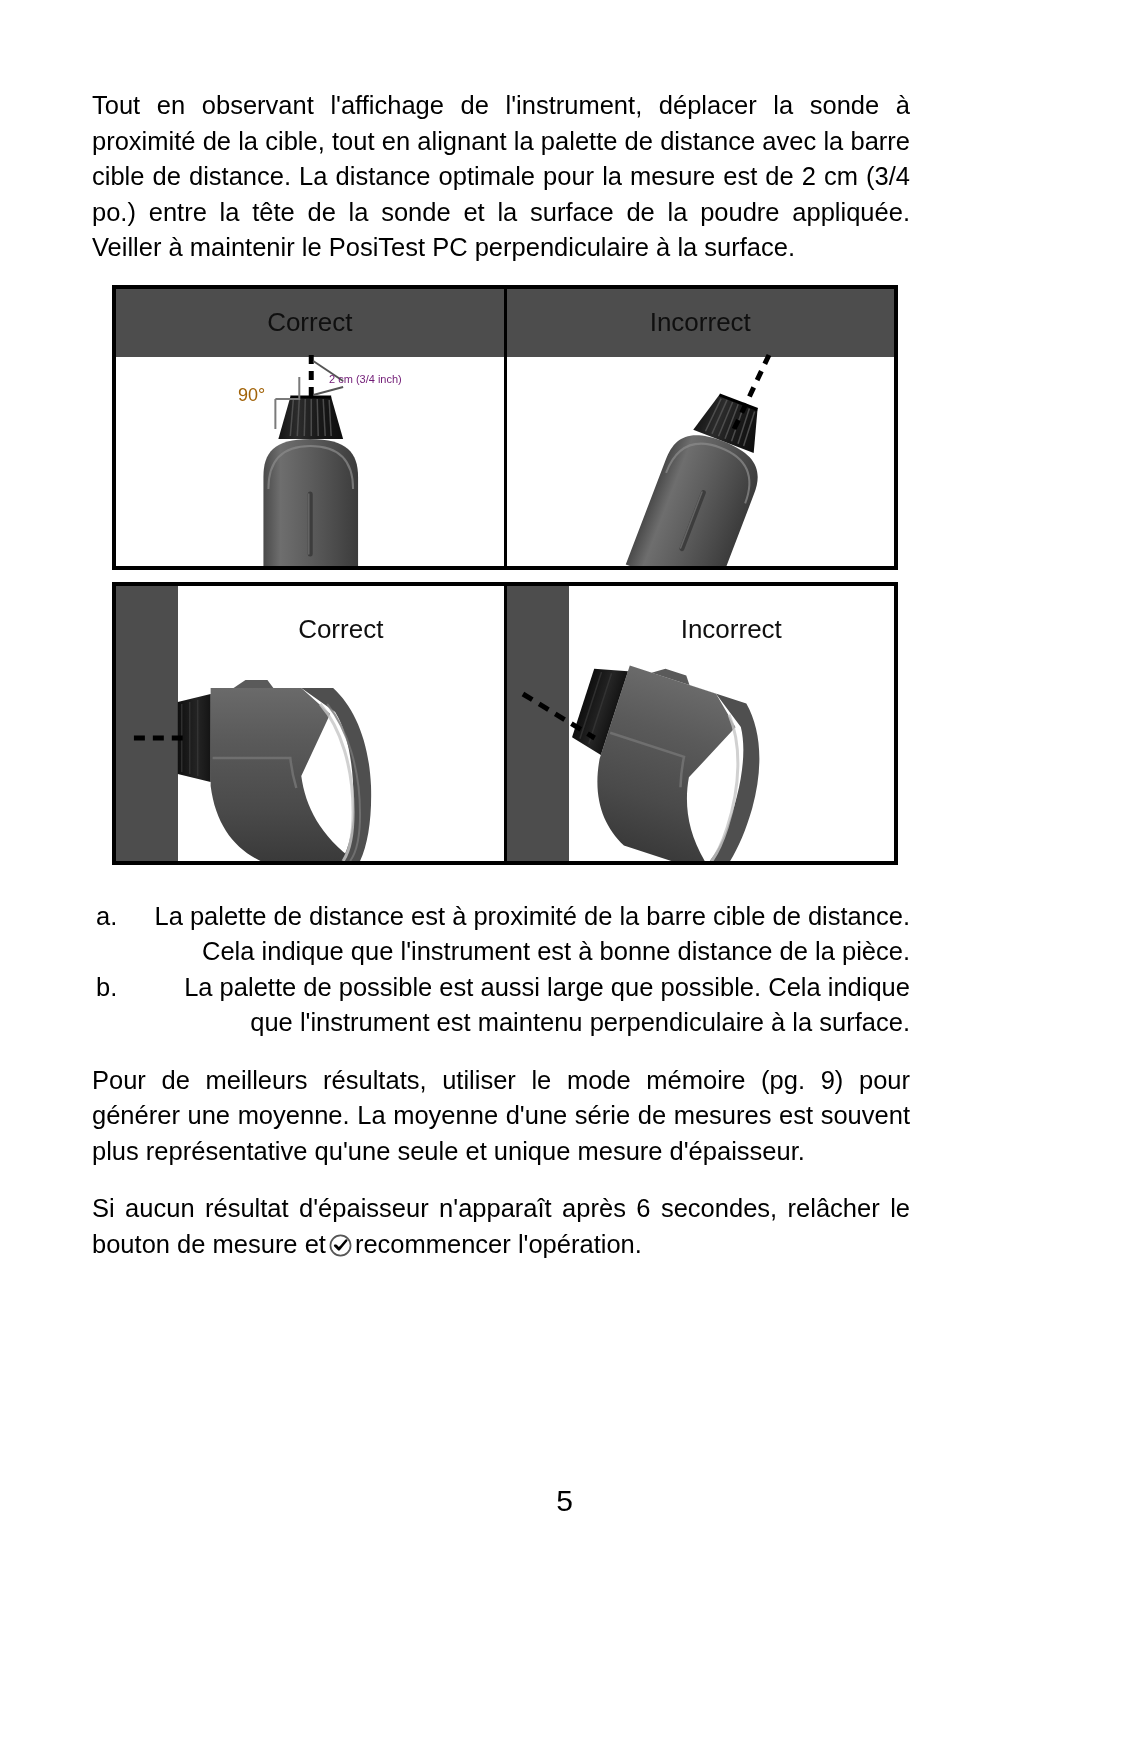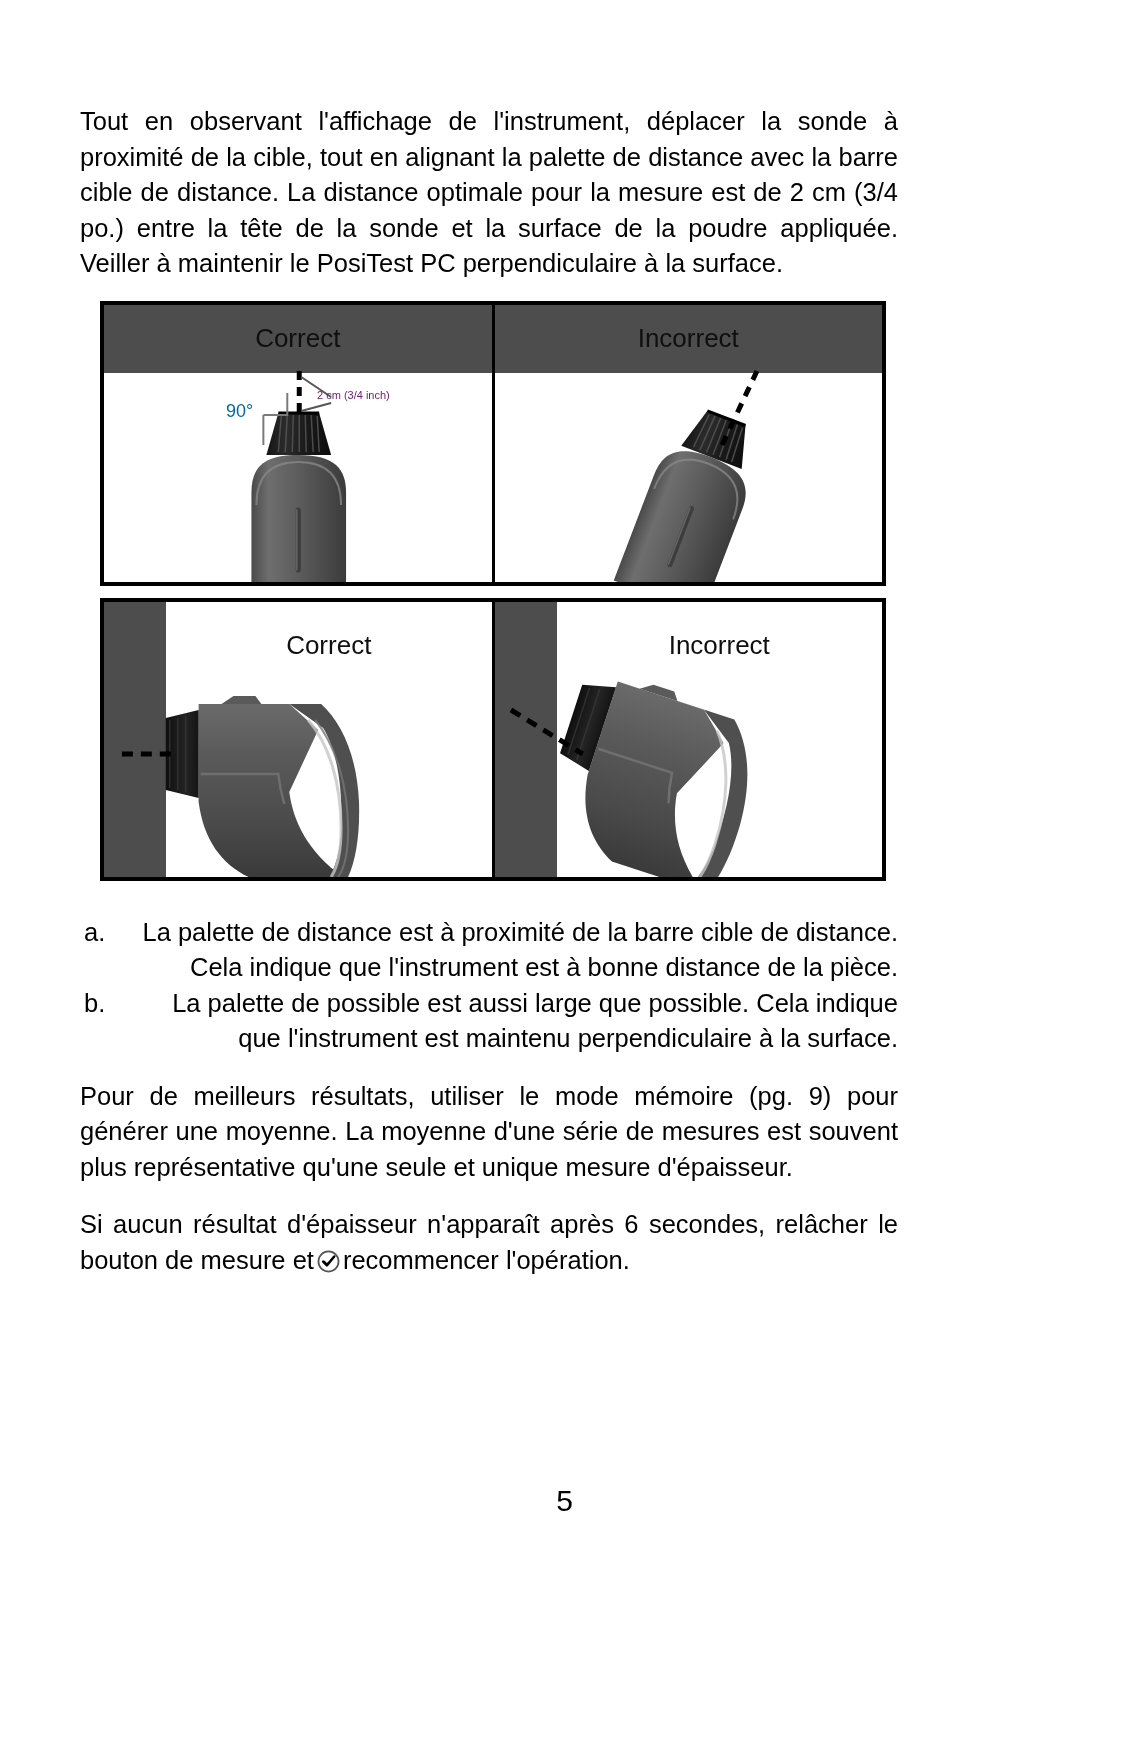--- a/index.html
+++ b/index.html
@@ -19,24 +19,23 @@
   .page {
     position: absolute;
     left: 0; top: 0;
     width: 1129px;
     height: 1764px;
     background: #ffffff;
   }
 
   .content {
     position: absolute;
-    left: 80px;
+    left: 92px;
     top: 88px;
     width: 818px;
-    margin-top: 16px;
   }
 
   p.para {
     margin: 0 0 0 0;
     font-size: 25.5px;
     line-height: 35.5px;
     text-align: justify;
     color: #000;
     letter-spacing: 0px;
   }
@@ -119,21 +118,21 @@
 
   .ann-text {
     position: absolute;
     font-size: 11px;
     color: #701a75;
     white-space: nowrap;
   }
   .ann-90 {
     position: absolute;
     font-size: 18px;
-    color: #0369a1;
+    color: #a16207;
     white-space: nowrap;
   }
 
   
   .list {
     margin: 0;
     padding: 0;
   }
   .li {
     display: flex;

